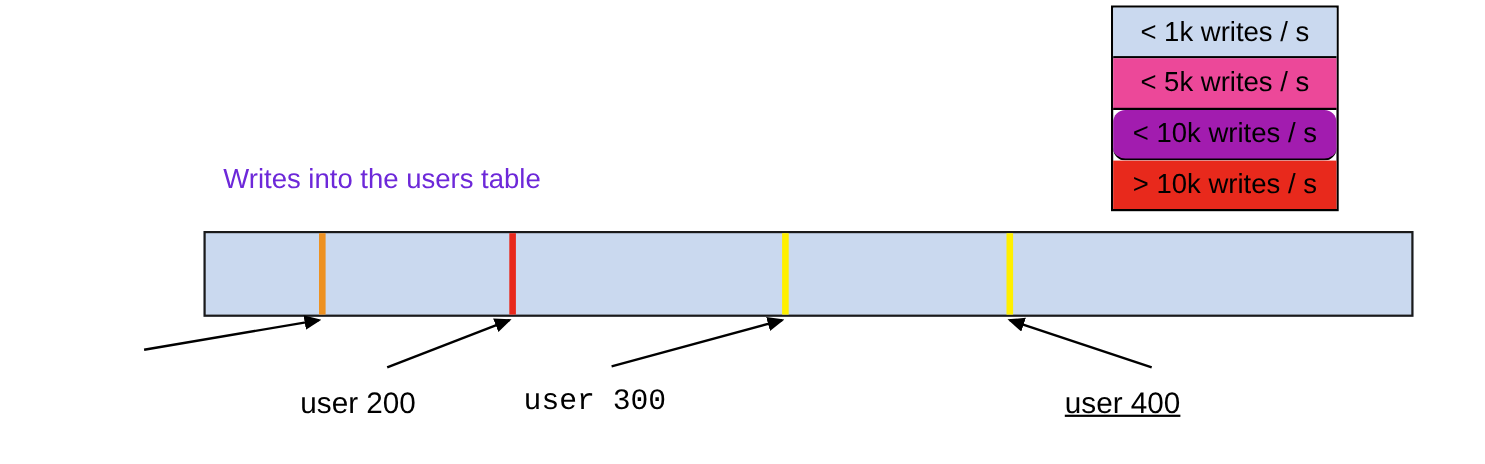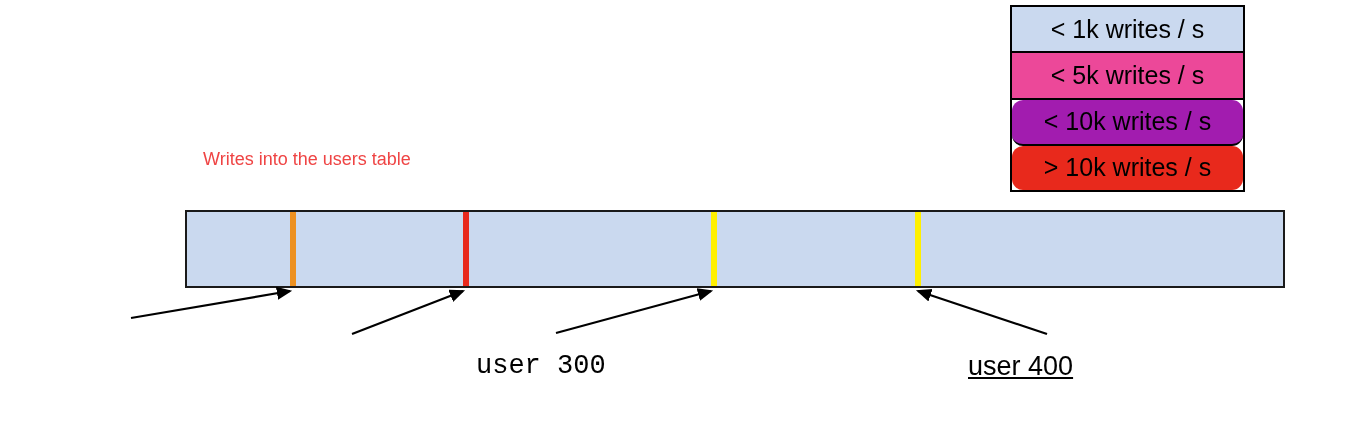--- a/index.html
+++ b/index.html
@@ -15,21 +15,21 @@
     overflow: hidden;
     font-family: "Liberation Sans", sans-serif;
     -webkit-font-smoothing: antialiased;
   }
 
   
   #legend {
     position: absolute;
     left: 1010px;
     top: 5px;
-    width: 235px;
+    width: 207px;
     height: 187px;
     border: 2px solid #000000;
     box-sizing: border-box;
     display: flex;
     flex-direction: column;
   }
   .legend-row {
     flex: 1 1 0;
     display: flex;
     align-items: center;
@@ -47,22 +47,22 @@
     line-height: 1;
     white-space: nowrap;
     letter-spacing: 0px;
   }
 
   
   #chart-title {
     position: absolute;
     left: 203px;
     top: 150px;
-    font-size: 18px;
-    color: #ef4444;
+    font-size: 25px;
+    color: #6d28d9;
     white-space: nowrap;
     line-height: 1.1;
   }
 
   
   #table-bar {
     position: absolute;
     left: 185px;
     top: 210px;
     width: 1100px;
@@ -105,21 +105,21 @@
   <div id="legend">
     <div class="legend-row" style="background: rgb(202, 217, 239);">
       <span class="legend-label">&lt; 1k writes / s</span>
     </div>
     <div class="legend-row" style="background: #ec4899;">
       <span class="legend-label">&lt; 5k writes / s</span>
     </div>
     <div class="legend-row" style="background: #a21caf; border-radius: 11px;">
       <span class="legend-label">&lt; 10k writes / s</span>
     </div>
-    <div class="legend-row" style="background: rgb(232, 41, 28); border-radius: 11px;">
+    <div class="legend-row" style="background: rgb(232, 41, 28);">
       <span class="legend-label">&gt; 10k writes / s</span>
     </div>
   </div>
 
   <div id="chart-title">Writes into the users table</div>
 
   <div id="table-bar" style="background: rgb(202, 217, 239); border-color: rgb(26, 26, 26);">
     <div class="bar-marker" style="background: rgb(237, 145, 33); left: 103px;"></div>
     <div class="bar-marker" style="background: rgb(232, 41, 28); left: 276px;"></div>
     <div class="bar-marker" style="background: rgb(255, 240, 0); left: 524px;"></div>
@@ -131,16 +131,17 @@
       <marker id="arrowhead" markerWidth="7" markerHeight="7" refX="6" refY="3.0" orient="auto" markerUnits="strokeWidth">
         <path d="M0,0 L7,3 L0,6 z" fill="#000000"></path>
       </marker>
     </defs>
     <line stroke="#000000" stroke-width="2.2" marker-end="url(#arrowhead)" x1="131" y1="318" x2="290" y2="291"></line>
     <line stroke="#000000" stroke-width="2.2" marker-end="url(#arrowhead)" x1="352" y1="334" x2="463" y2="291"></line>
     <line stroke="#000000" stroke-width="2.2" marker-end="url(#arrowhead)" x1="556" y1="333" x2="711" y2="291"></line>
     <line stroke="#000000" stroke-width="2.2" marker-end="url(#arrowhead)" x1="1047" y1="334" x2="918" y2="291"></line>
   </svg>
 
+  <div class="user-label" style="left: 273px; top: 352px;">user 200</div>
   <div class="user-label" style="left: 476px; top: 352px; font-family: Liberation Mono, monospace;">user 300</div>
   <div class="user-label" style="left: 968px; top: 352px; text-decoration: underline;">user 400</div>
 
 </div>
 
 </body></html>

